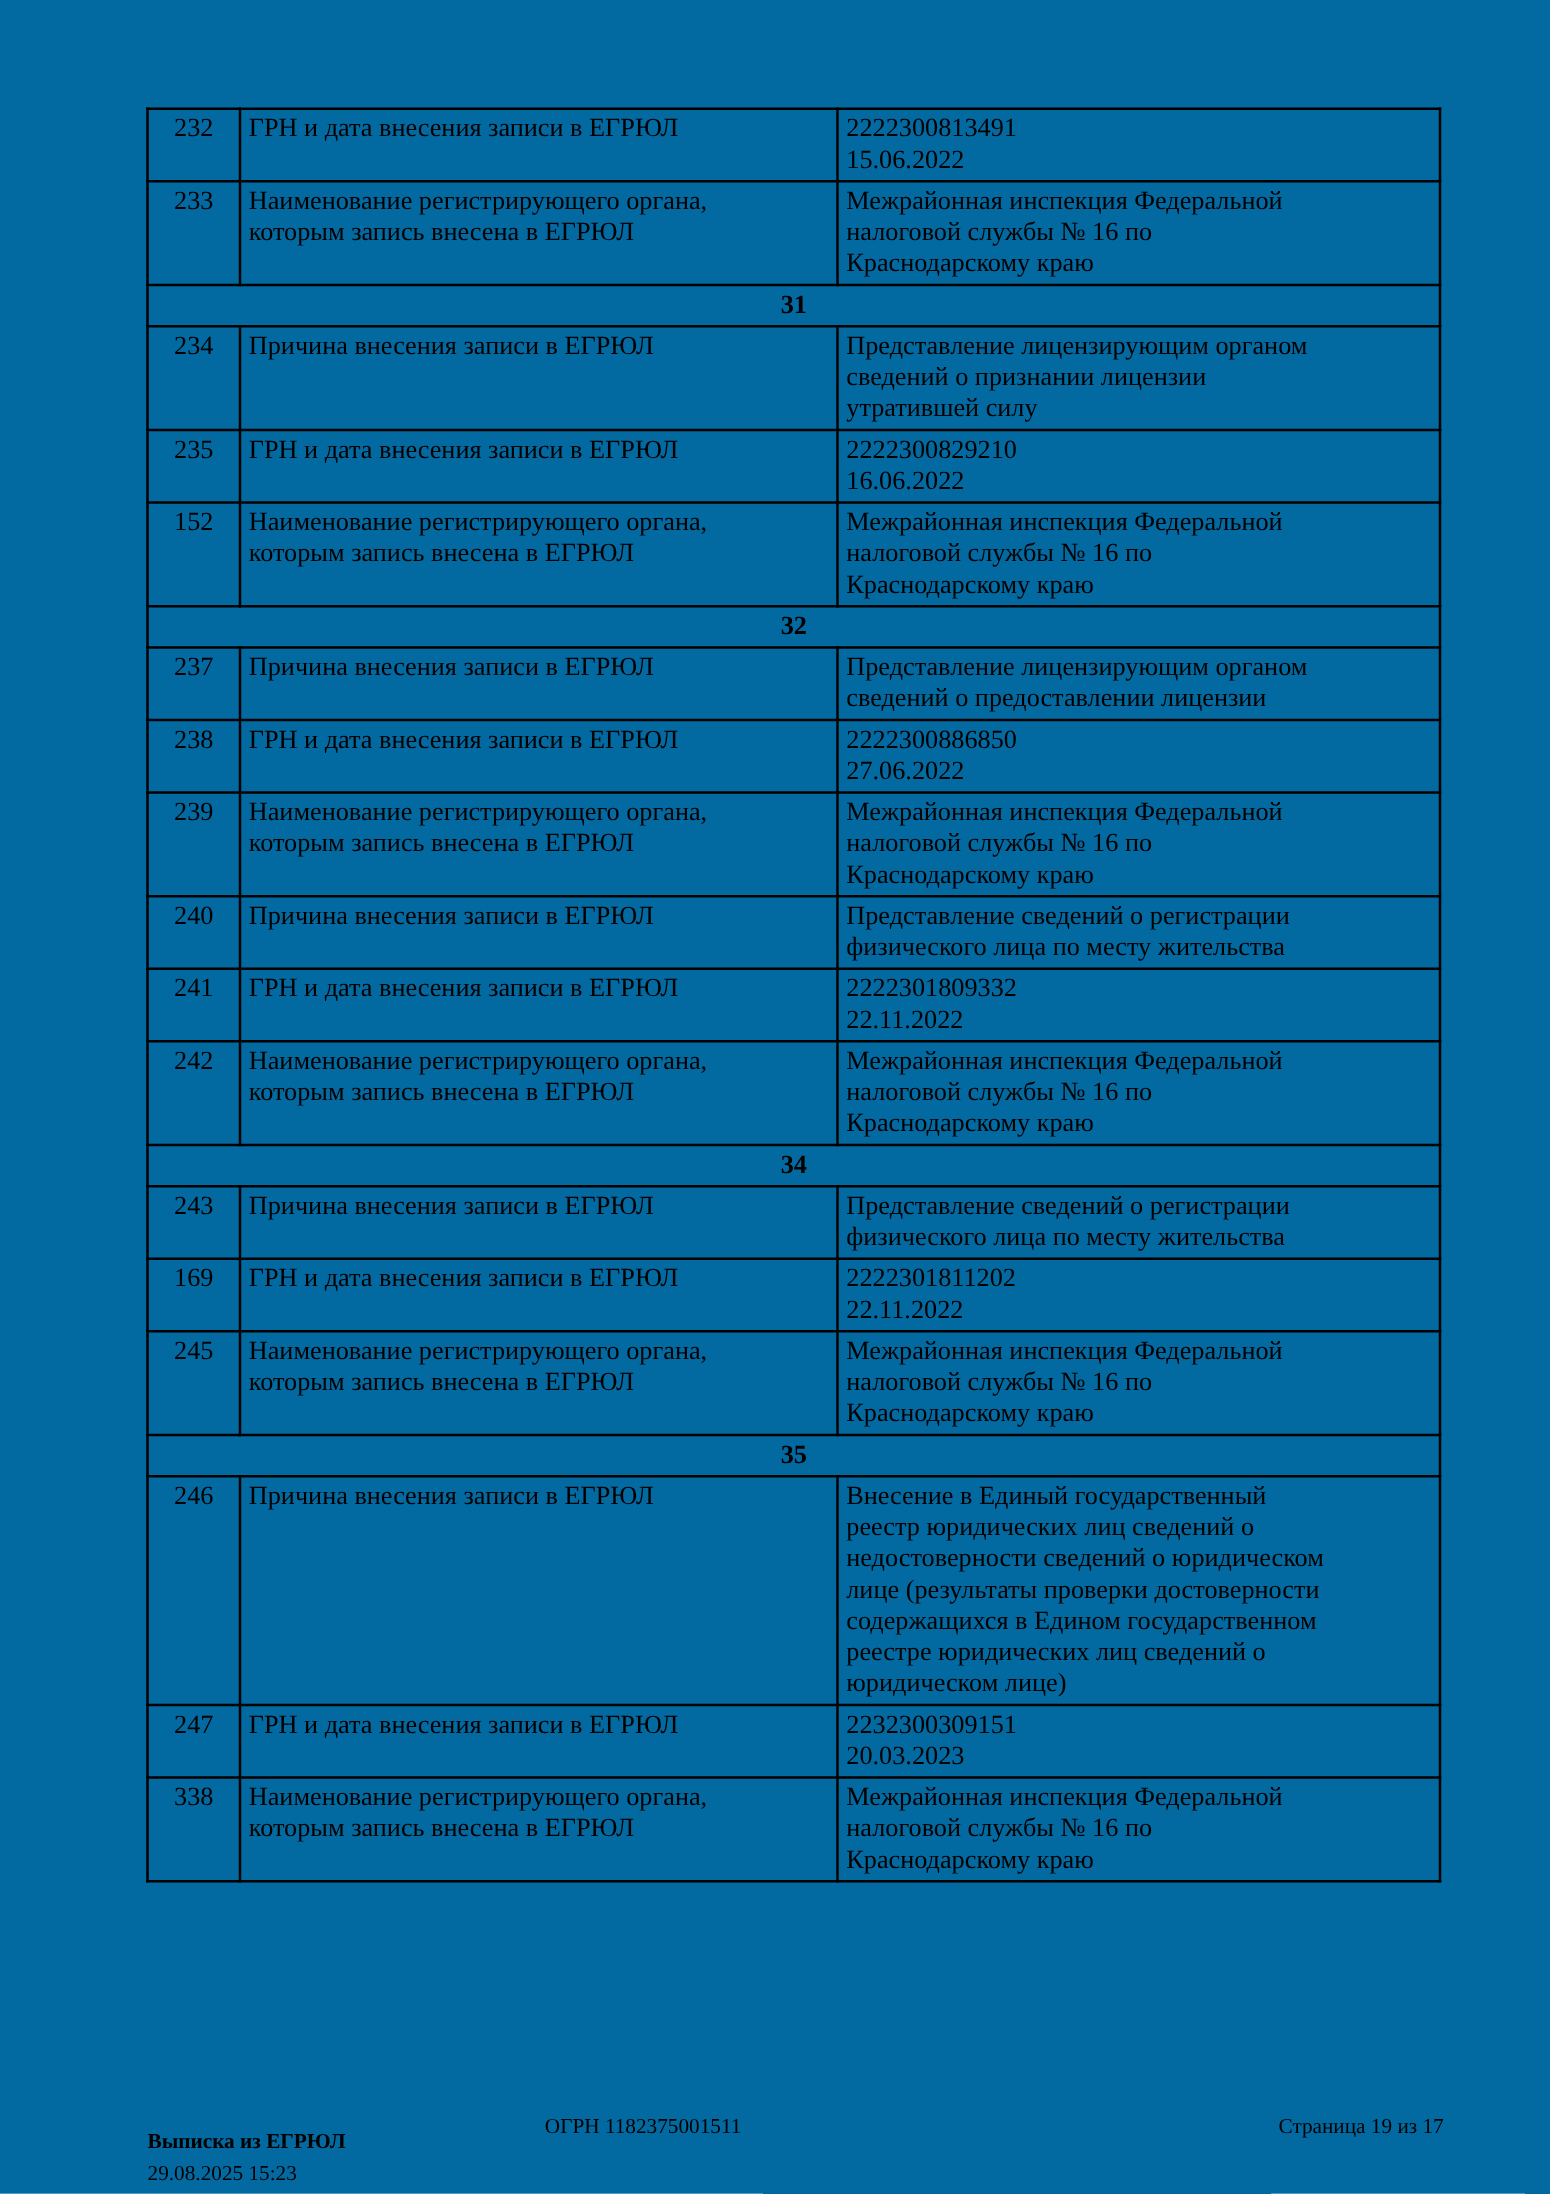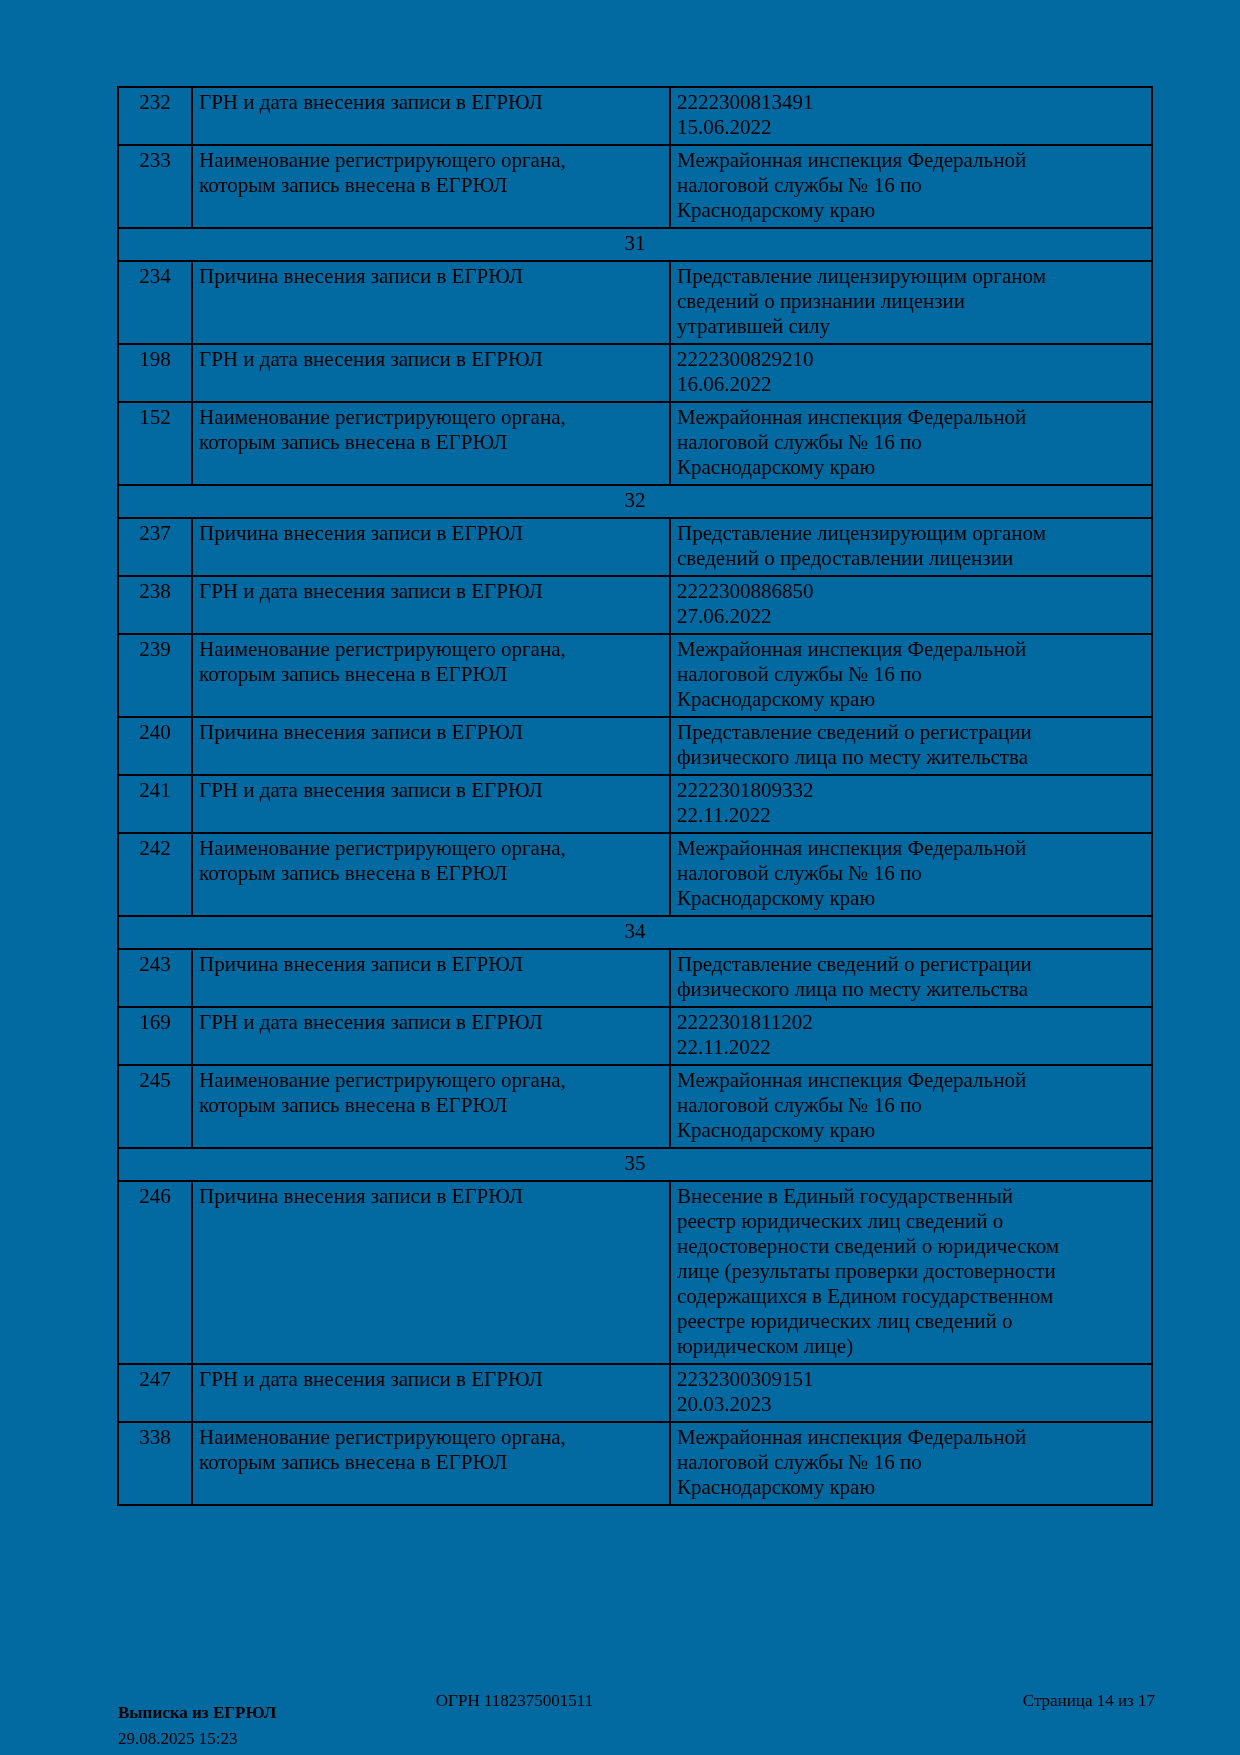--- a/index.html
+++ b/index.html
@@ -31,21 +31,21 @@
   td.num-cell {
     text-align: center;
     padding-left: 2px;
     padding-right: 2px;
   }
   td.label-cell, td.value-cell {
     white-space: pre-line;
   }
   td.section-cell {
     text-align: center;
-    font-weight: normal;
+    font-weight: bold;
     padding-top: 3px;
     padding-bottom: 6px;
     border-radius: 15px;
   }
   .footer-left {
     position: absolute;
     left: 118px;
     top: 1700px;
     font-size: 17px;
     line-height: 26px;
@@ -103,21 +103,21 @@
 
     <tr>
       <td class="num-cell">234</td>
       <td class="label-cell">Причина внесения записи в ЕГРЮЛ</td>
       <td class="value-cell">Представление лицензирующим органом
 сведений о признании лицензии
 утратившей силу</td>
     </tr>
 
     <tr>
-      <td class="num-cell">198</td>
+      <td class="num-cell">235</td>
       <td class="label-cell">ГРН и дата внесения записи в ЕГРЮЛ</td>
       <td class="value-cell">2222300829210
 16.06.2022</td>
     </tr>
 
     <tr>
       <td class="num-cell">152</td>
       <td class="label-cell">Наименование регистрирующего органа,
 которым запись внесена в ЕГРЮЛ</td>
       <td class="value-cell">Межрайонная инспекция Федеральной
@@ -237,15 +237,15 @@
   </tbody>
   </table>
 
   <div class="footer-left">
     <div class="footer-doc-type">Выписка из ЕГРЮЛ</div>
     <div>29.08.2025 15:23</div>
   </div>
 
   <div class="footer-center">ОГРН 1182375001511</div>
 
-  <div class="footer-right">Страница 14 из 17</div>
+  <div class="footer-right">Страница 19 из 17</div>
 
 </div>
 
 </body></html>

